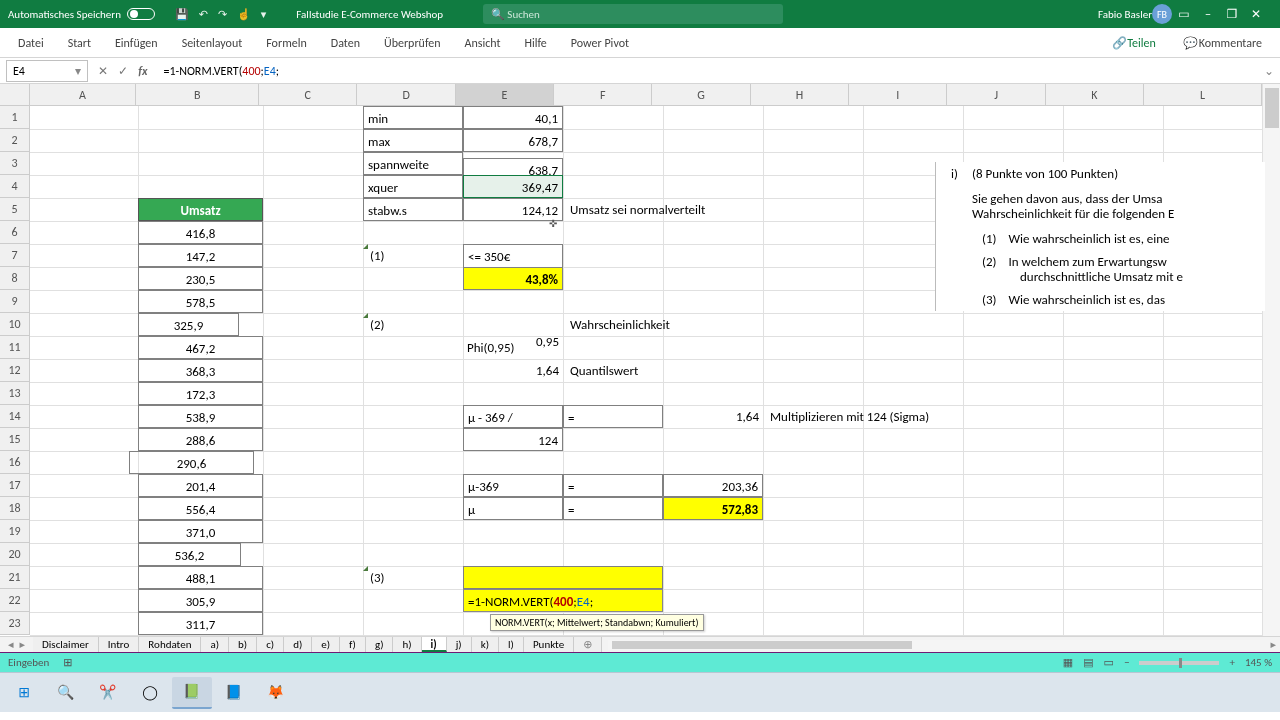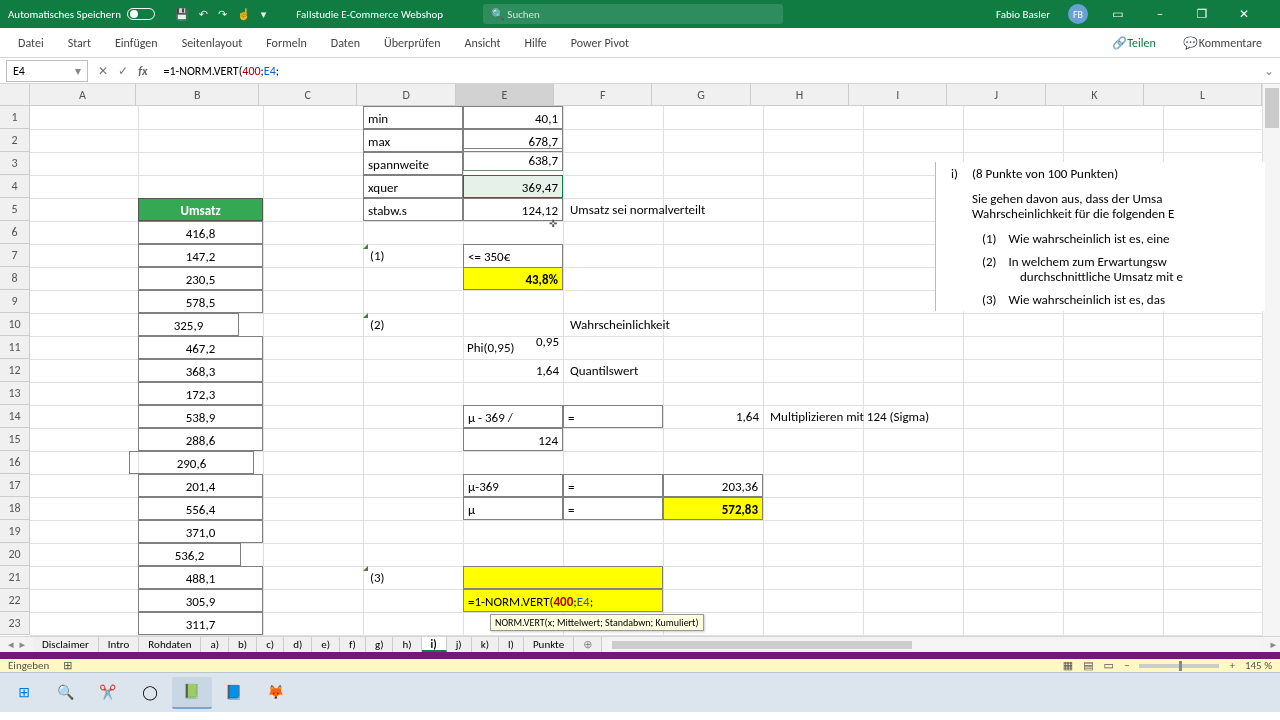--- a/index.html
+++ b/index.html
@@ -7,21 +7,21 @@
 
 
 .titlebar { height:28px; background:#107c41; color:#fff; display:flex; align-items:center; font-size:11px; }
 .titlebar .autosave { display:flex; align-items:center; gap:6px; padding:0 8px; }
 .titlebar .toggle { width:28px; height:12px; border:1px solid #fff; border-radius:6px; position:relative; }
 .titlebar .toggle::after { content:""; width:8px; height:8px; background:#fff; border-radius:50%; position:absolute; top:1px; left:2px; }
 .titlebar .qat { display:flex; gap:10px; margin-left:12px; }
 .titlebar .qat span { color:#fff; opacity:.9; }
 .titlebar .doc { margin-left:30px; }
 .titlebar .search { margin-left:40px; width:300px; height:20px; background:#2d8d5e; border-radius:3px; display:flex; align-items:center; padding:0 8px; color:#cce7d8; }
-.titlebar .right { margin-left:auto; display:flex; align-items:center; gap:18px; padding-right:24px;justify-content:flex-end; }
+.titlebar .right { margin-left:auto; display:flex; align-items:center; gap:0; padding-right:12px;justify-content:flex-end; }
 .titlebar .avatar { width:20px; height:20px; border-radius:50%; background:#6aa0d8; display:flex; align-items:center; justify-content:center; font-size:10px; }
 .titlebar .winbtn { width:24px; text-align:center; font-size:12px; }
 
 
 .ribbon-tabs { height:30px; background:#fff; border-bottom:1px solid #d5d5d5; display:flex; align-items:center; padding:0 6px; font-size:12px; color:#444; }
 .ribbon-tabs .tab { padding:0 12px; height:100%; display:flex; align-items:center; cursor:pointer; }
 .ribbon-tabs .right { margin-left:auto; display:flex; gap:4px; }
 .ribbon-tabs .share { color:#107c41; }
 
 
@@ -67,21 +67,21 @@
 .hscroll-row { height:16px; border-top:1px solid #d5d5d5; display:flex; align-items:center; background:#f3f3f3; font-size:11px; }
 .tabnav { display:flex; gap:6px; padding:0 8px; color:#888; }
 .tabs { display:flex; height:100%; }
 .stab { padding:0 9px; border-right:1px solid #ccc; background:#efefef; line-height:16px; cursor:pointer; }
 .stab.active { background:#fff; border-bottom:2px solid #107c41; font-weight:600; }
 .stab.add { color:#888; }
 .hscroll { flex:1; height:10px; background:#f5f5f5; margin:0 6px; position:relative; }
 .hscroll .thumb { position:absolute; left:4px; width:300px; top:1px; bottom:1px; background:#ccc; }
 
 
-.statusbar { height:20px; background:#fef9c3; border-top:7px solid #701a75; display:flex; align-items:center; font-size:11px; color:#555; padding:0 8px; }
+.statusbar { height:20px; background:#5eead4; border-top:1px solid #701a75; display:flex; align-items:center; font-size:11px; color:#555; padding:0 8px; }
 .statusbar .right { margin-left:auto; display:flex; align-items:center; gap:10px; }
 .zoomslider { width:80px; height:4px; background:#ccc; position:relative; }
 .zoomslider::after { content:""; position:absolute; width:3px; height:10px; background:#888; top:-3px; left:50%; }
 
 
 .taskbar { height:40px; background:#dce5ed; border-top:1px solid #b8c6d3; display:flex; align-items:center; padding:0 4px; gap:2px; }
 .taskbar .tbtn { width:40px; height:32px; display:flex; align-items:center; justify-content:center; font-size:14px; border-radius:2px; }
 .taskbar .tbtn.active { background:#c9d6e3; border-bottom:2px solid #7aa5cf; }
 .win { color:#0078d4; }
 
@@ -226,21 +226,21 @@
       <div class="gl" style="left:833px"></div>
       <div class="gl" style="left:933px"></div>
       <div class="gl" style="left:1033px"></div>
       <div class="gl" style="left:1133px"></div>
 
     <div class="cell bord" style="left:333px;top:0;width:100px">min</div>
     <div class="cell bord ral" style="left:433px;top:0;width:100px">40,1</div>
     <div class="cell bord" style="left:333px;top:23px;width:100px">max</div>
     <div class="cell bord ral" style="left:433px;top:23px;width:100px">678,7</div>
     <div class="cell bord" style="left:333px;top:46px;width:100px">spannweite</div>
-    <div class="cell bord ral" style="left:433px;top:42px;width:100px">638,7</div>
+    <div class="cell bord ral" style="left:433px;top:52px;width:100px">638,7</div>
     <div class="cell bord" style="left:333px;top:69px;width:100px">xquer</div>
     <div class="cell bord ral sel-e" style="left:433px;top:69px;width:100px;background:#e6f1ea">369,47</div>
     <div class="cell bord" style="left:333px;top:92px;width:100px">stabw.s</div>
     <div class="cell bord ral" style="left:433px;top:92px;width:100px">124,12</div>
     <div class="cell" style="left:536px;top:92px;width:220px">Umsatz sei normalverteilt</div>
 
     <div class="cell umsatz-hdr" style="left:108px;top:92px;width:125px">Umsatz</div>
 
     <div class="cell bord cen" style="left:108px;top:115px;width:125px">416,8</div>
     <div class="cell bord cen" style="left:108px;top:138px;width:125px">147,2</div>

